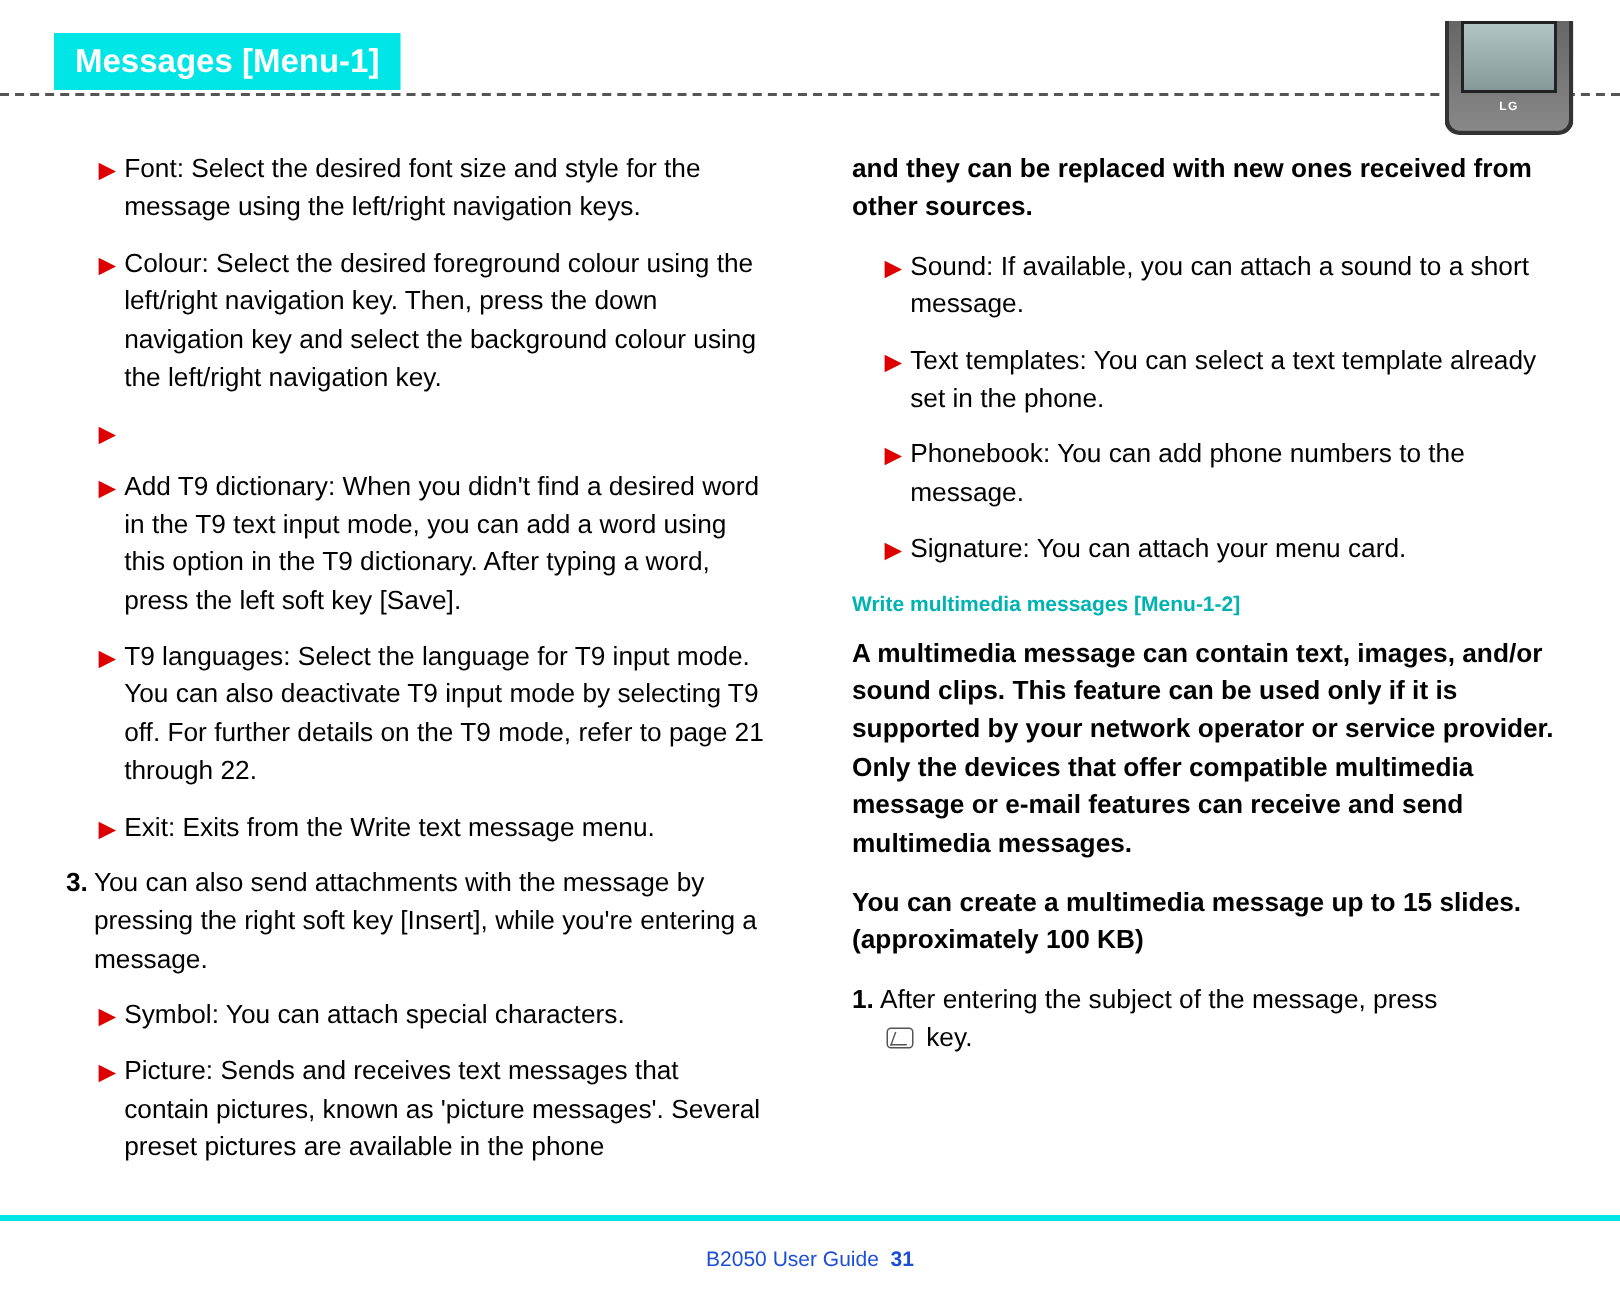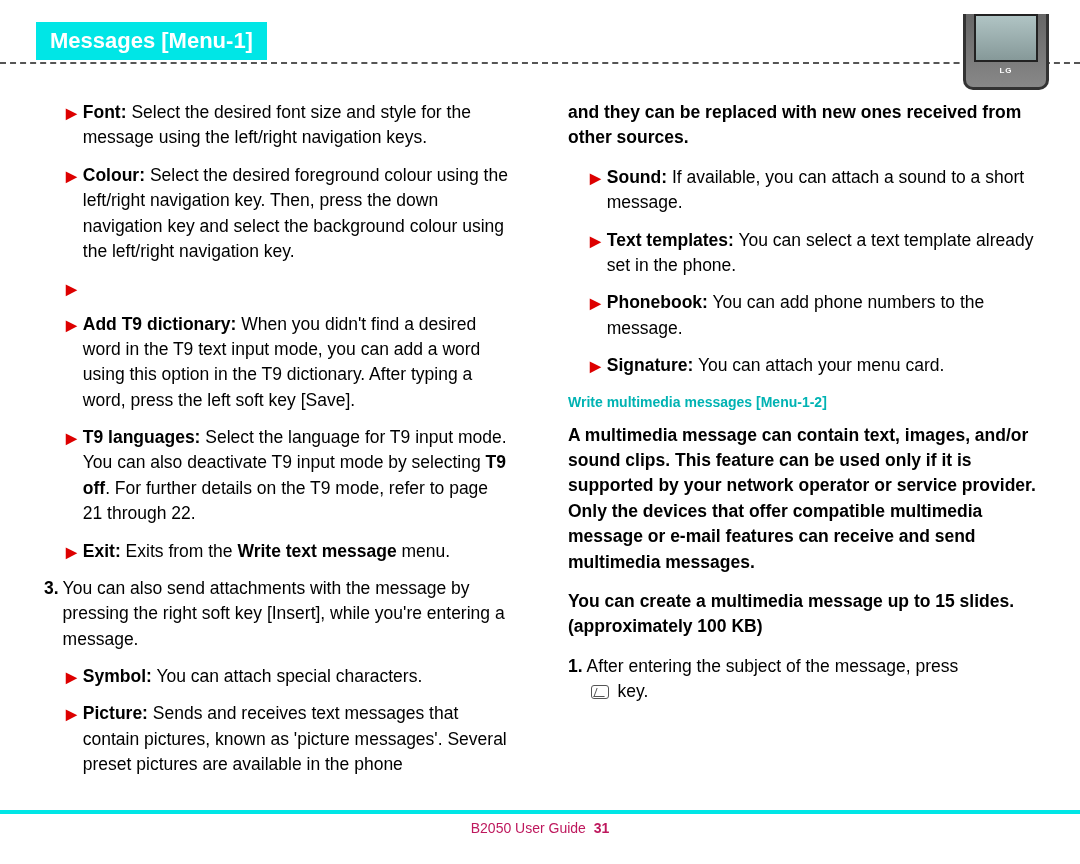--- a/index.html
+++ b/index.html
@@ -11,30 +11,30 @@
   .phone-body { width: 86px; height: 76px; margin: 0 auto; background: linear-gradient(#666,#888); border: 3px solid #333; border-top: none; border-radius: 0 0 10px 10px; position: relative; }
   .phone-screen { width: 64px; height: 48px; background: linear-gradient(#b0c4c4,#869999); margin: 4px auto; border: 2px solid #222; }
   .phone-screen-inner { display: flex; align-items: center; justify-content: center; height: 100%; font-size: 8px; color: #fff; }
   .phone-logo { text-align: center; font-size: 8px; color: #fff; font-weight: bold; letter-spacing: 1px; }
   .content { position: absolute; top: 92px; left: 0; width: 100%; height: 700px; display: flex; }
   .col { width: 50%; padding: 0 28px 0 44px; font-size: 17.5px; line-height: 1.45; }
   .col-right { padding: 0 44px 0 28px; }
   .bullet-item { display: flex; margin: 8px 0 12px 22px; }
   .arrow { color: #d00; font-size: 14px; margin-right: 6px; margin-top: 3px; flex-shrink: 0; font-weight: bold; }
   .bi-body { }
-  .bi-body b { font-weight: bold; }
+  .bi-body b { font-weight: normal; }
   .num-item { display: flex; margin: 8px 0 12px 0; }
   .num-label { font-weight: bold; margin-right: 4px; flex-shrink: 0; }
   .num-indent { margin-left: 18px; }
   .section-h { color: #00b3b3; font-weight: bold; font-size: 14px; margin: 14px 0 10px 0; }
   .para { margin: 8px 0 14px 0; font-weight: bold; }
   .key-icon { display: inline-block; width: 18px; height: 14px; border: 1px solid #555; border-radius: 3px; position: relative; vertical-align: middle; margin: 0 4px; }
   .key-icon::before { content: ""; position: absolute; left: 3px; top: 2px; width: 10px; height: 8px; border-left: 1px solid #555; border-bottom: 1px solid #555; transform: skewX(-20deg); }
   .footer-rule { position: absolute; bottom: 50px; left: 0; width: 100%; height: 4px; background: #00e6e6; }
-  .footer { position: absolute; bottom: 28px; left: 0; width: 100%; text-align: center; font-size: 14px; color: #be185d; }
+  .footer { position: absolute; bottom: 17px; left: 0; width: 100%; text-align: center; font-size: 14px; color: #1d4ed8; }
   .footer b { font-weight: bold; }
 </style>
 </head>
 <body>
 <div class="page">
 
   <div class="title-tab">Messages [Menu-1]</div>
   <div class="dashed-line"></div>
 
   <div class="phone-wrap">

